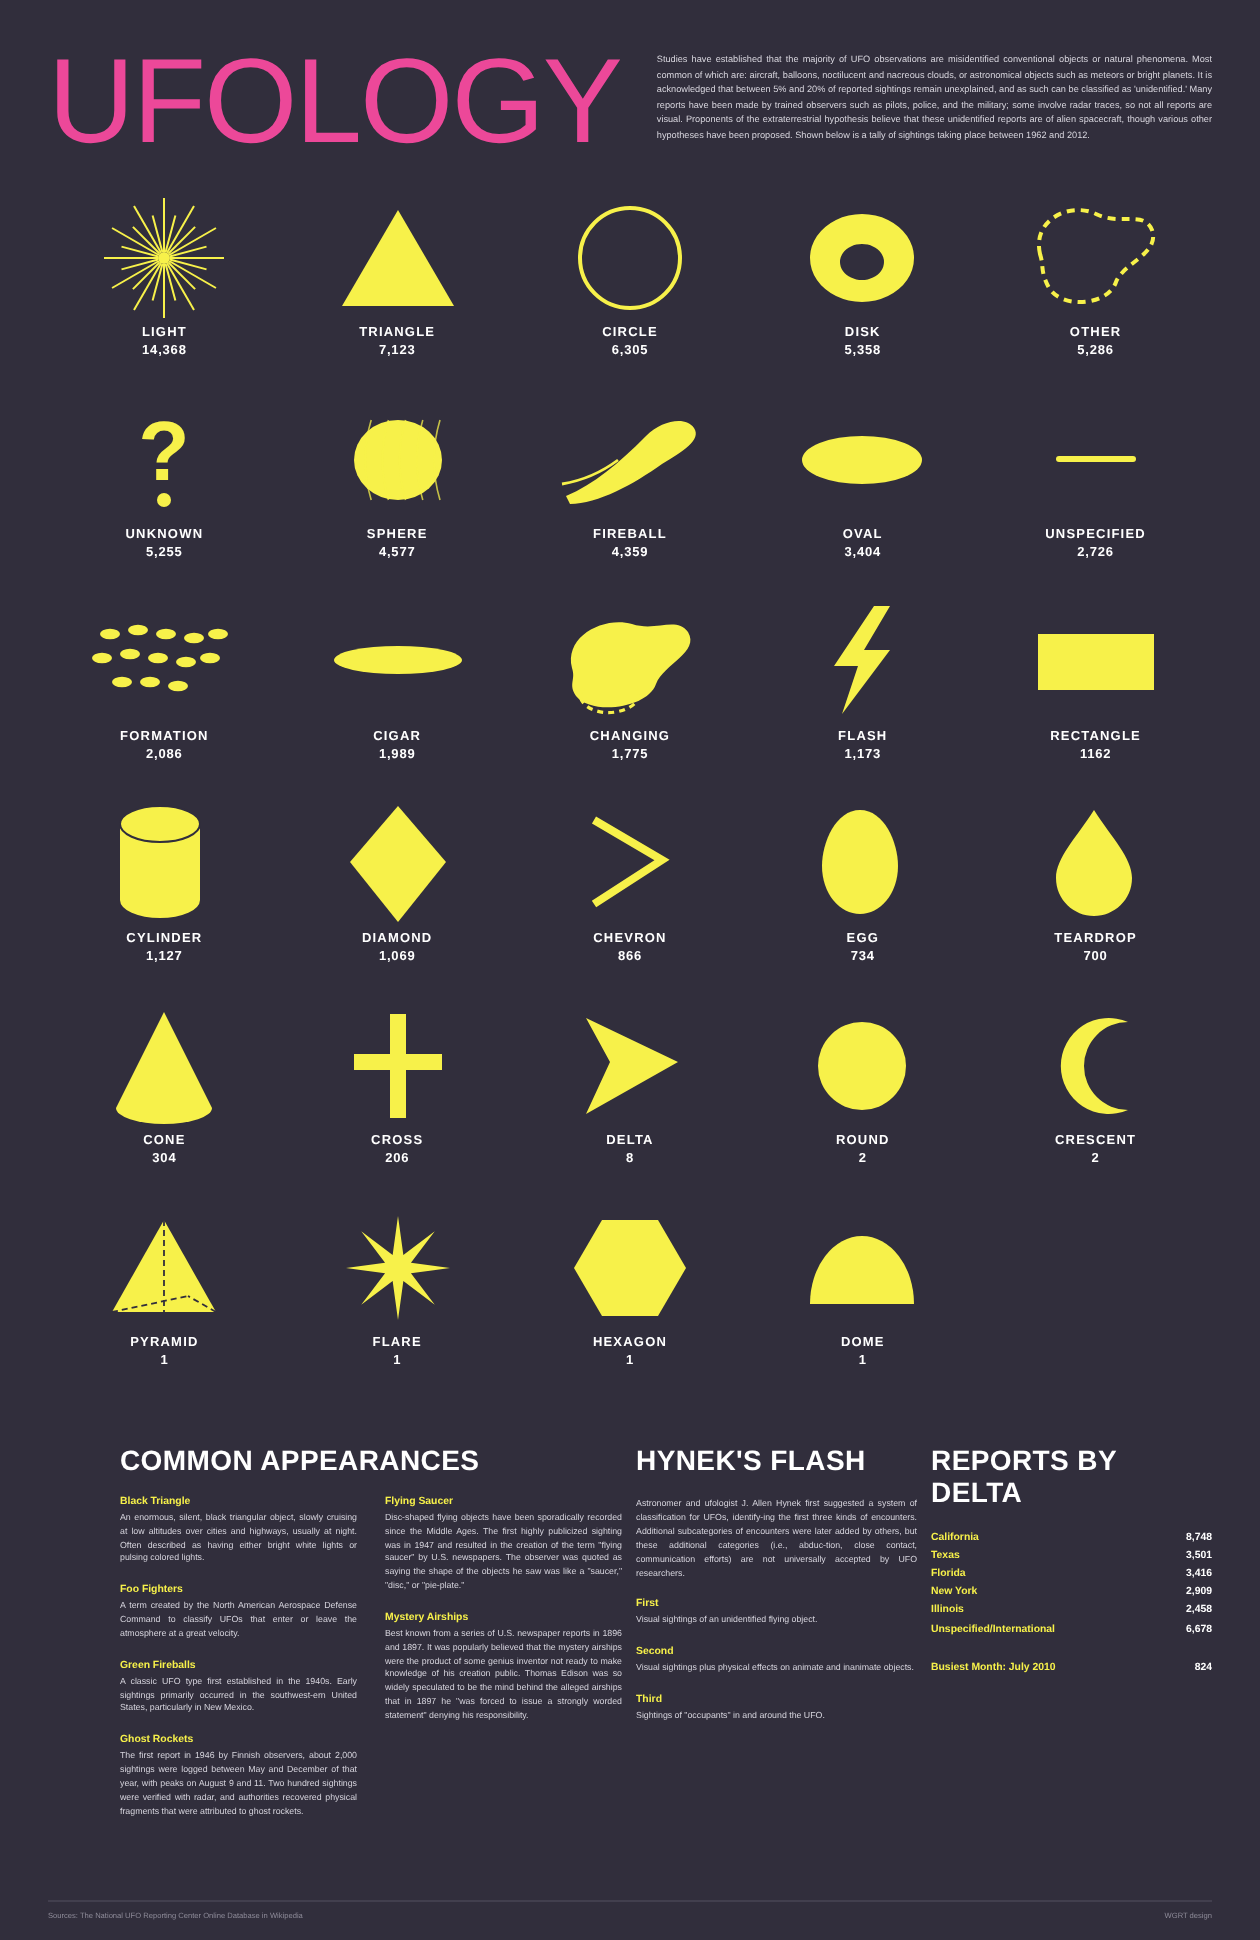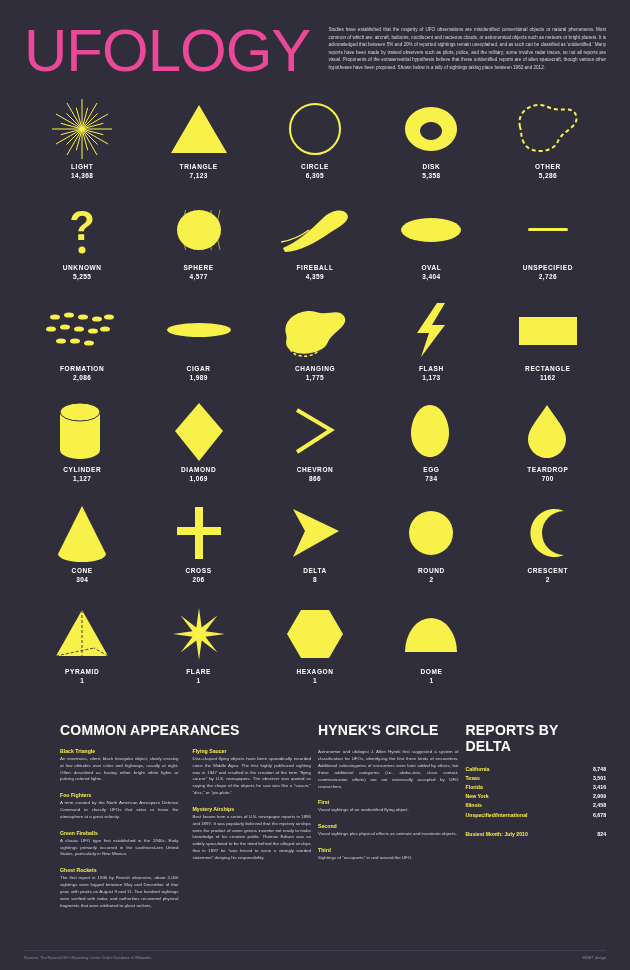--- a/index.html
+++ b/index.html
@@ -442,21 +442,21 @@
             </div>
             <div class="entry">
               <div class="entry-h">Mystery Airships</div>
               <div class="entry-p">Best known from a series of U.S. newspaper reports in 1896 and 1897. It was popularly believed that the mystery airships were the product of some genius inventor not ready to make knowledge of his creation public. Thomas Edison was so widely speculated to be the mind behind the alleged airships that in 1897 he "was forced to issue a strongly worded statement" denying his responsibility.</div>
             </div>
           </div>
       </div>
     </div>
 
     <div class="col-hynek">
-      <div class="panel-title">HYNEK'S CIRCLE</div>
+      <div class="panel-title">HYNEK'S FLASH</div>
       <div class="hynek-p">Astronomer and ufologist J. Allen Hynek first suggested a system of classification for UFOs, identify-ing the first three kinds of encounters. Additional subcategories of encounters were later added by others, but these additional categories (i.e., abduc-tion, close contact, communication efforts) are not universally accepted by UFO researchers.</div>
       <div id="hynek-items">
           <div class="entry">
             <div class="entry-h">First</div>
             <div class="entry-p">Visual sightings of an unidentified flying object.</div>
           </div>
           <div class="entry">
             <div class="entry-h">Second</div>
             <div class="entry-p">Visual sightings plus physical effects on animate and inanimate objects.</div>
           </div>

